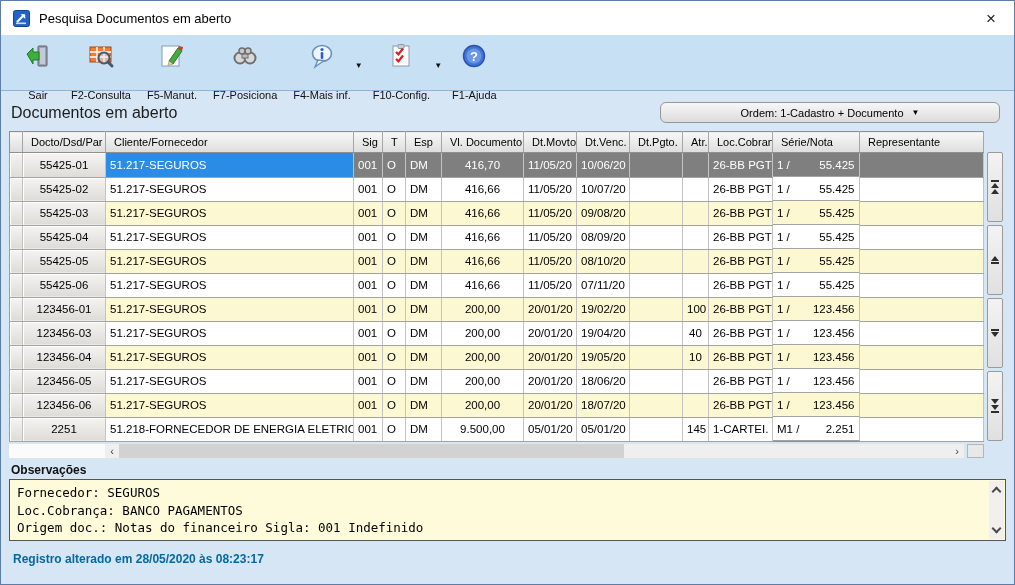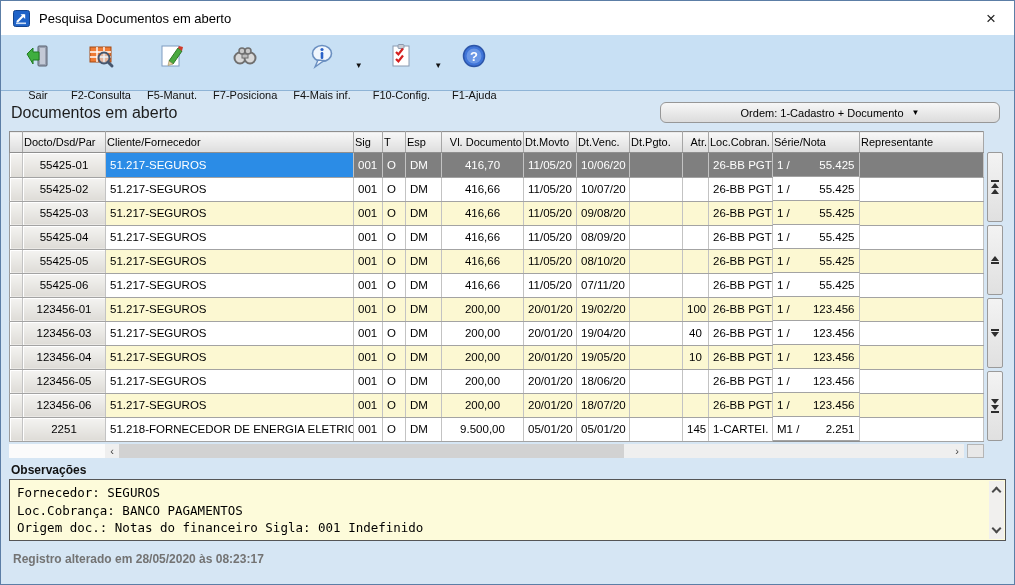--- a/index.html
+++ b/index.html
@@ -58,21 +58,21 @@
   
   .gridwrap { display: flex; margin-left: 8px; }
   table.grid {
     width: 975px; border-collapse: collapse; table-layout: fixed;
     border: 1px solid #8f8f8f; background: #fff;
   }
   table.grid th {
     height: 21px; background: linear-gradient(#f8f8f8, #dddddd);
     border-right: 1px solid #a6a6a6; border-bottom: 1px solid #8f8f8f;
     font-size: 11px; font-weight: normal; color: #000;
-    text-align: left; padding: 0 1px; white-space: nowrap; overflow: hidden;
+    text-align: left; padding: 0 8px; white-space: nowrap; overflow: hidden;
   }
   table.grid th.right { text-align: right; }
   table.grid td {
     height: 24px; font-size: 11.5px; color: #000;
     padding: 0 4px; white-space: nowrap; overflow: hidden;
     border-right: 1px solid #c3c3c3; border-bottom: 1px solid #a3a3a3;
   }
   td.left { text-align: left; }
   td.right { text-align: center; }
   td.ind, td.rowhead {
@@ -116,21 +116,21 @@
     font-family: "DejaVu Sans Mono", monospace; font-size: 12.5px; line-height: 1.4; color: #000;
   }
   .obs-scroll {
     position: absolute; top: 1px; right: 1px; bottom: 1px; width: 15px;
     background: #f1f0ee; display: flex; flex-direction: column;
     justify-content: space-between; align-items: center; padding: 5px 0;
   }
   .chev-up { width: 7px; height: 7px; border-left: 2px solid #4a4a4a; border-top: 2px solid #4a4a4a; transform: rotate(45deg); margin-top: 2px; }
   .chev-down { width: 7px; height: 7px; border-right: 2px solid #4a4a4a; border-bottom: 2px solid #4a4a4a; transform: rotate(45deg); margin-bottom: 2px; }
   
-  .statusbar { margin: 11px 0 0 12px; font-size: 12px; font-weight: bold; color: #737373; }
+  .statusbar { margin: 11px 0 0 12px; font-size: 12px; font-weight: bold; color: #0369a1; }
 </style>
 </head>
 <body>
 
 <div class="window">
 
   <div class="titlebar">
     <svg class="app-icon" viewBox="0 0 17 17">
       <rect x="0.5" y="0.5" width="16" height="16" rx="2" fill="#1f63c8" stroke="#14448e"></rect>
       <path d="M4 12 L11 5" stroke="#ffffff" stroke-width="2.2" fill="none"></path>

